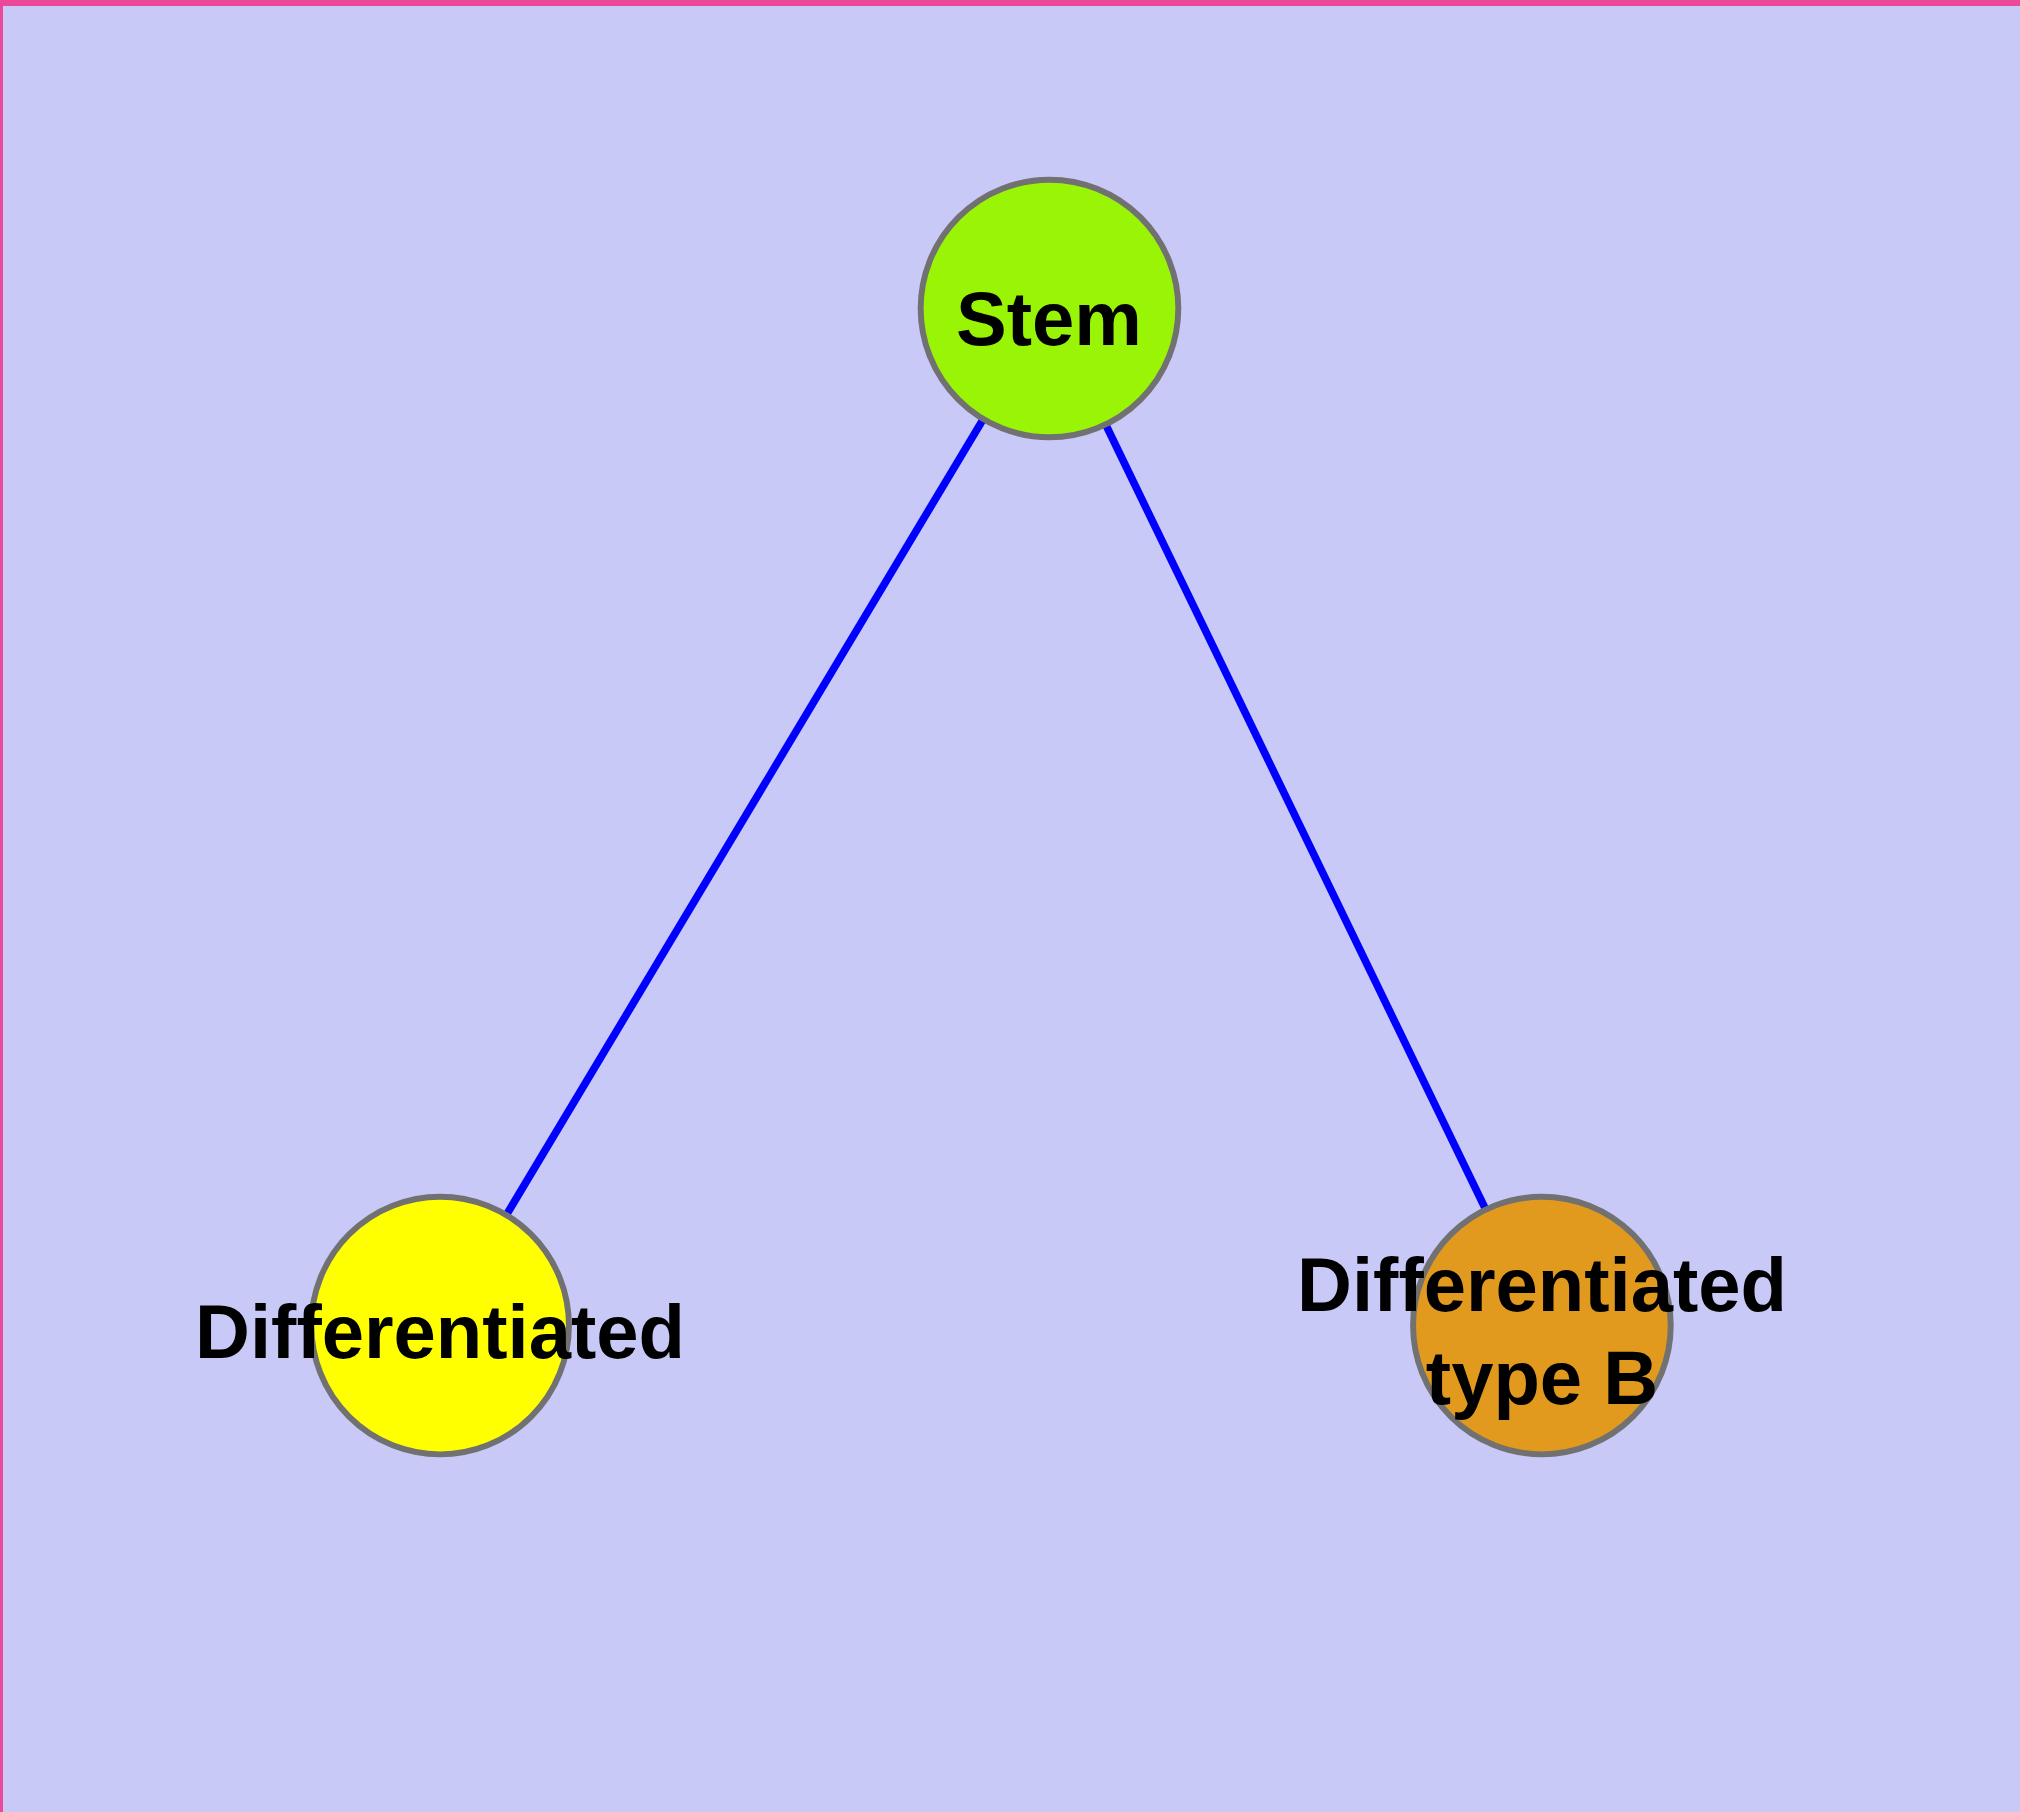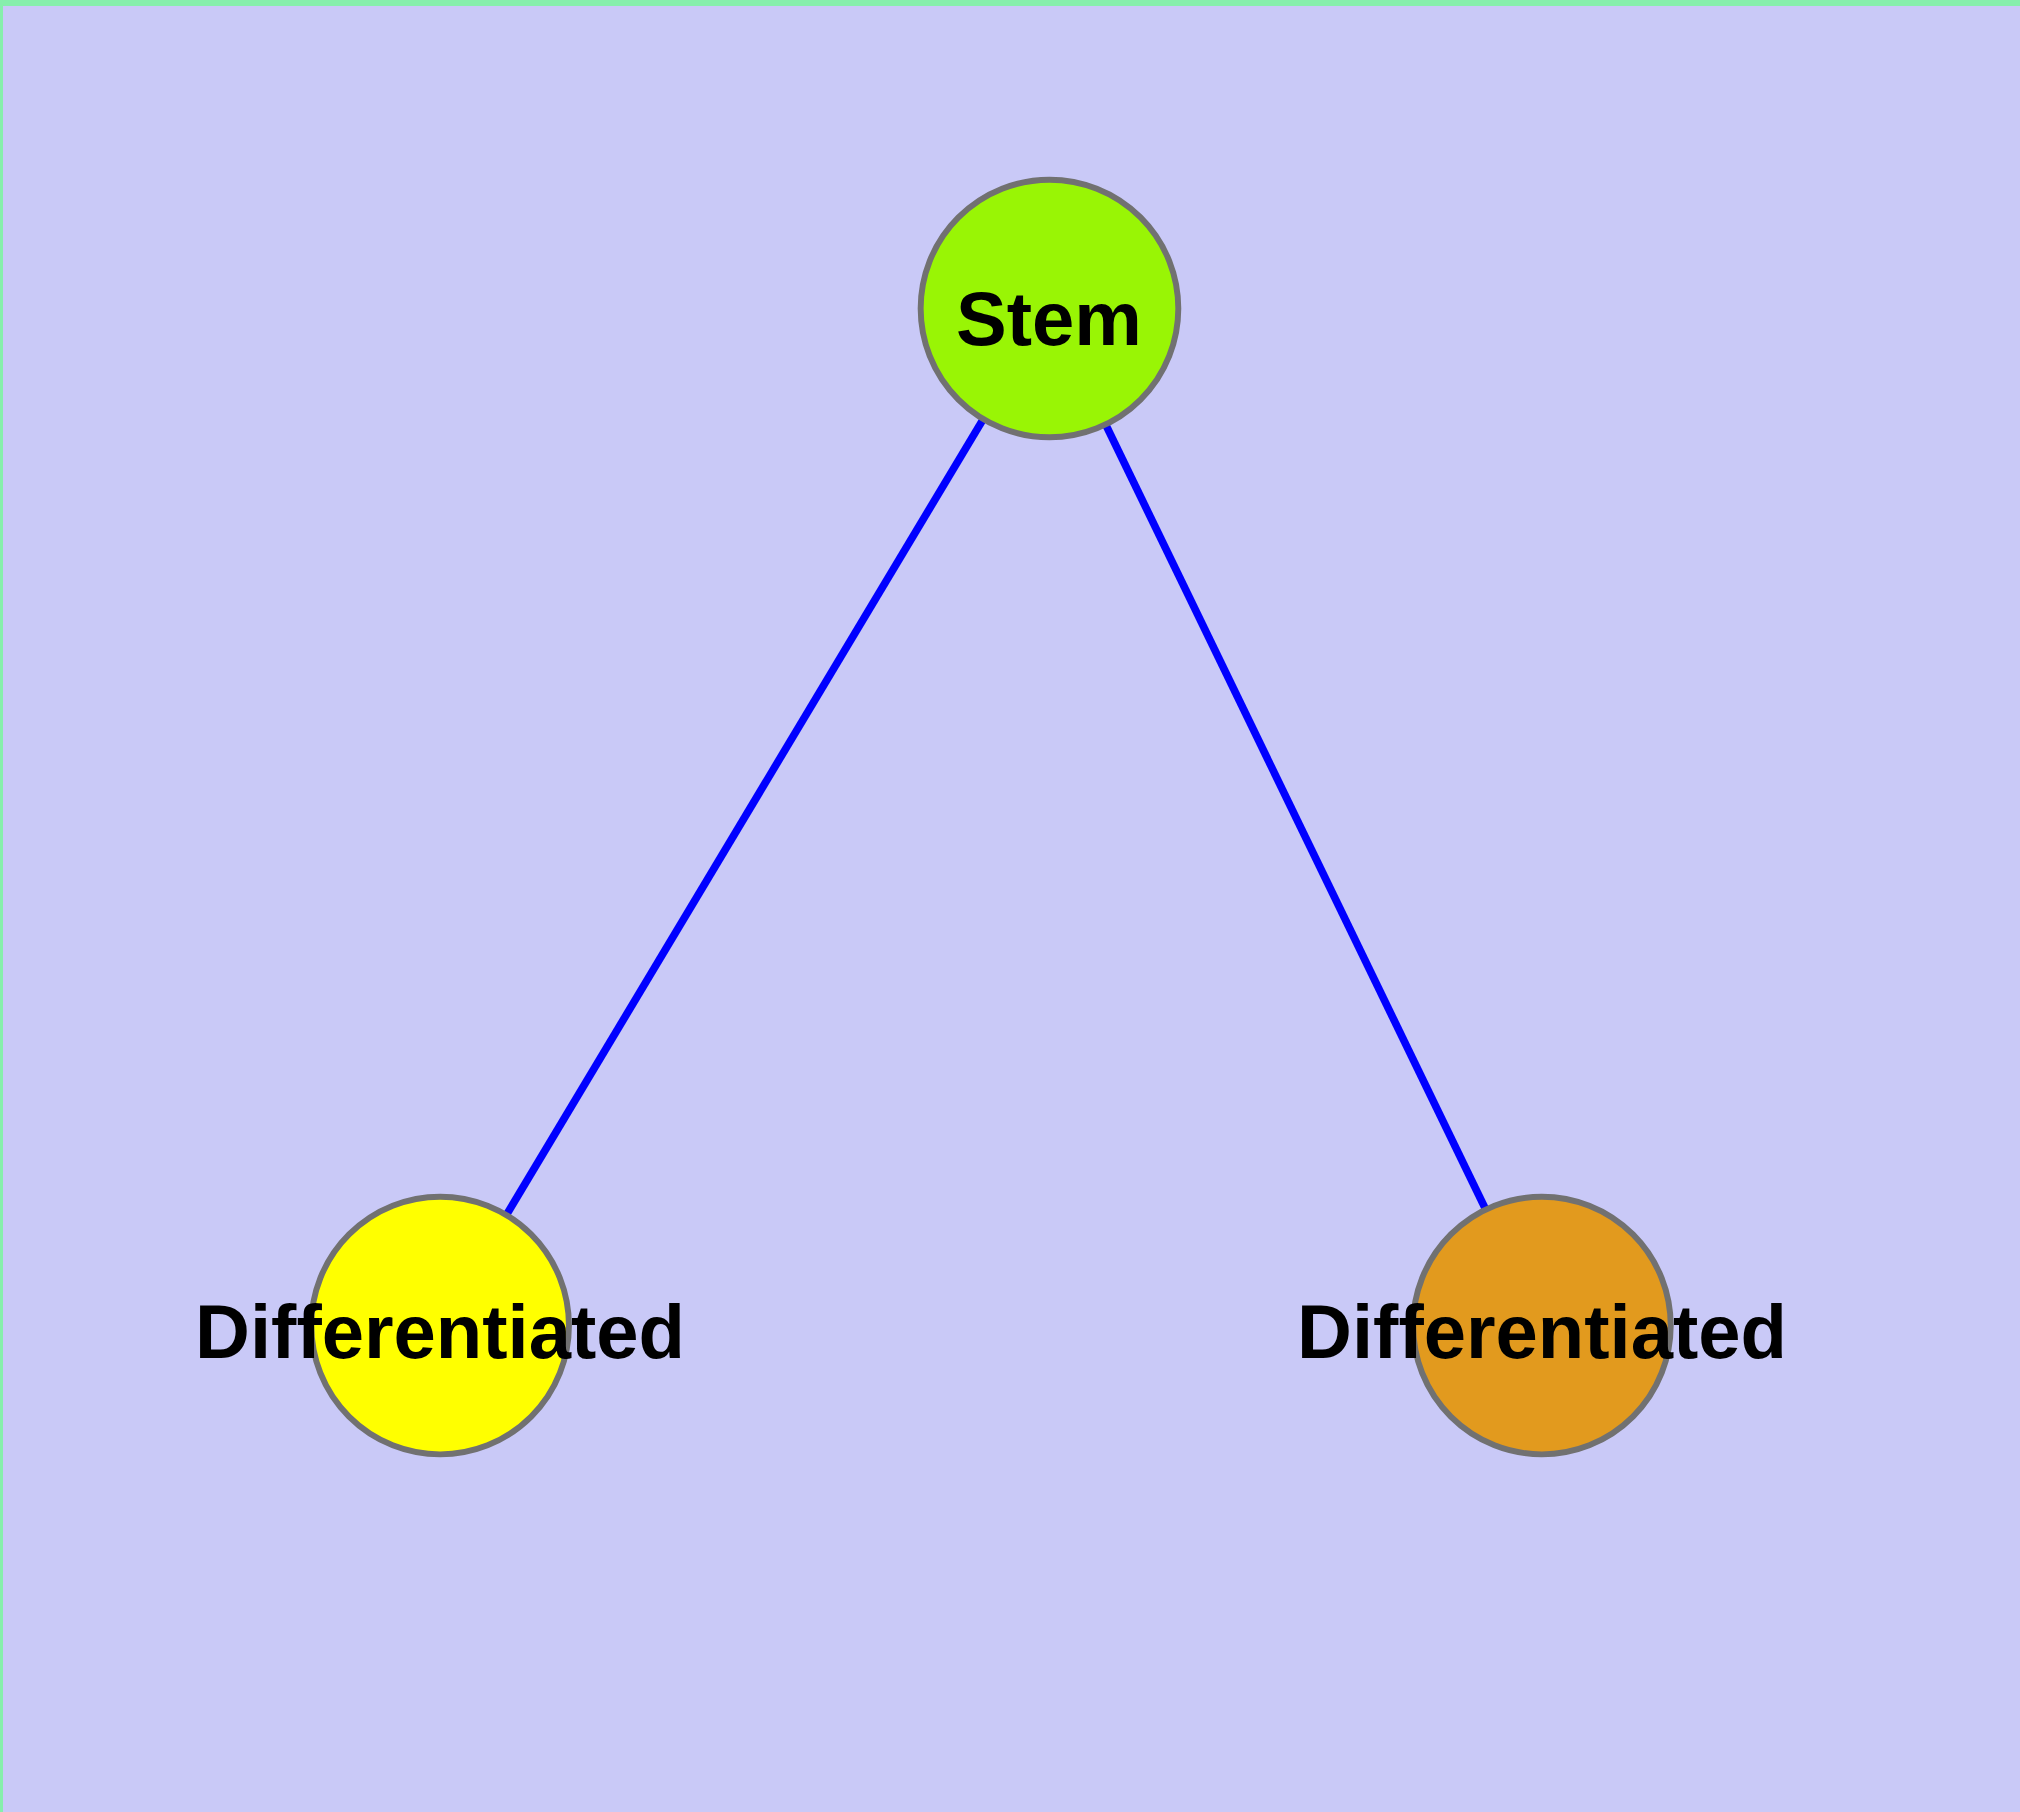--- a/index.html
+++ b/index.html
@@ -5,21 +5,21 @@
   html, body {
     margin: 0;
     padding: 0;
     background: #ffffff;
     font-family: "Liberation Sans", sans-serif;
   }
   .canvas {
     position: relative;
     width: 2021px;
     height: 1812px;
-    background: #86efac;
+    background: #ec4899;
     overflow: hidden;
   }
   
   .plot-bg {
     position: absolute;
     left: 3.4px;
     top: 6px;
     right: 0;
     bottom: 0;
   }
@@ -63,16 +63,17 @@
   <div class="node-label" style="left:1049px; top:318px;">
     <span>Stem</span>
   </div>
 
   <div class="node-label" style="left:440px; top:1331px;">
     <span>Differentiated</span>
   </div>
 
   <div class="node-label" style="left:1542px; top:1331px;">
     <span>Differentiated</span>
+    <span>type B</span>
   </div>
 
 </div>
 
 
 </body></html>

